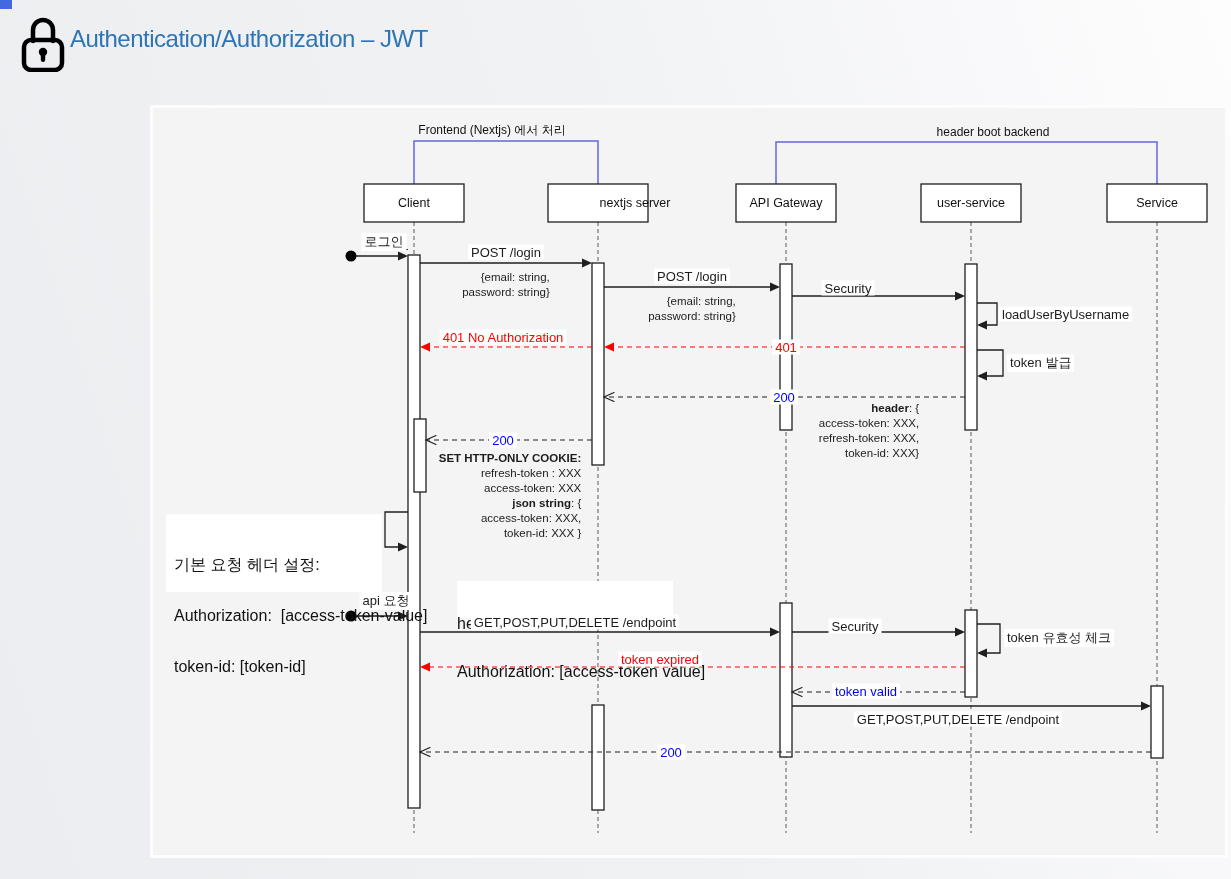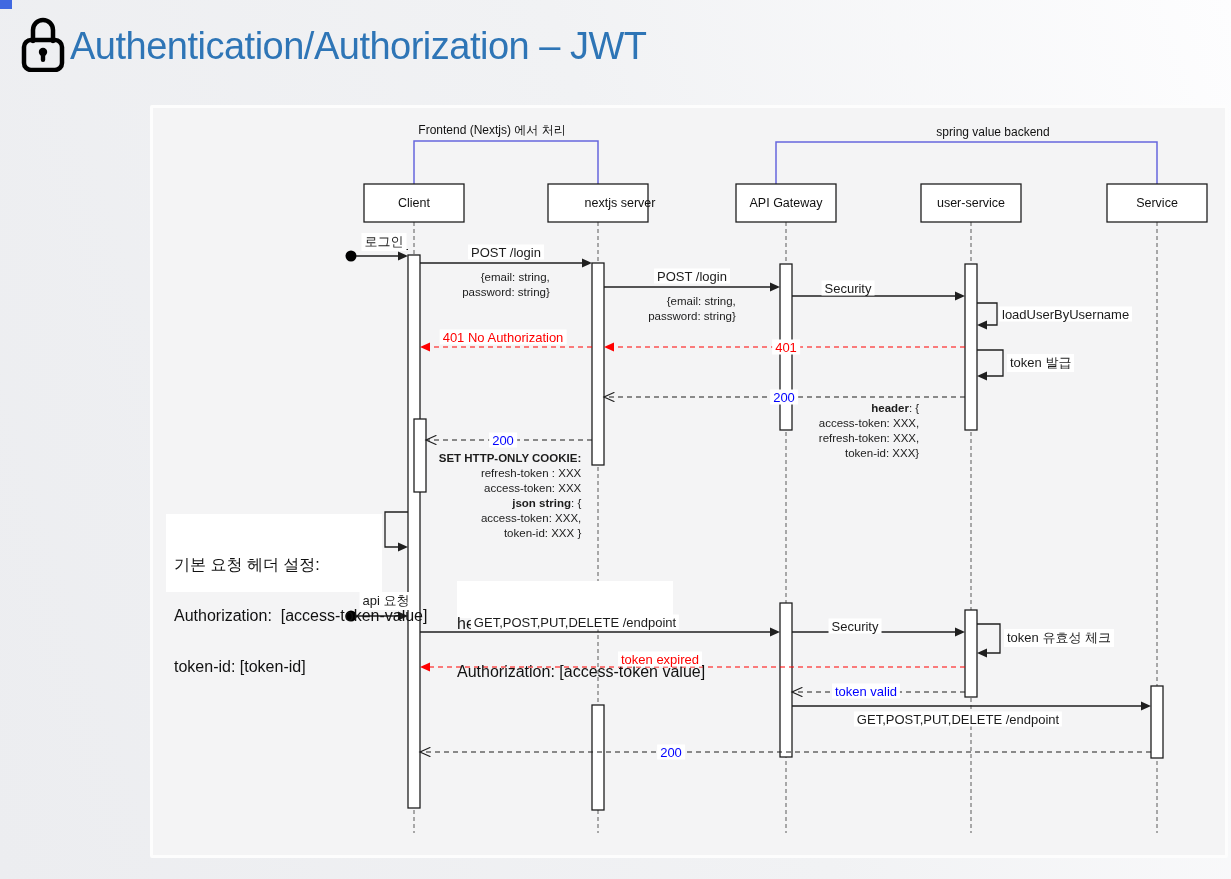--- a/index.html
+++ b/index.html
@@ -4,21 +4,21 @@
 <style>
   html,body{margin:0;padding:0;}
   body{
     width:1231px;height:879px;overflow:hidden;position:relative;
     font-family:"Liberation Sans","DejaVu Sans",sans-serif;
     background:linear-gradient(252deg,#fdfdfe 0%,#f1f2f4 45%,#ecedf0 100%);
   }
   .stage{position:absolute;inset:0;width:1231px;height:879px;}
   .corner{position:absolute;left:0;top:0;width:12px;height:9px;background:#4169E1;}
   .titlebar{position:absolute;left:18px;top:14px;display:flex;align-items:center;}
-  .page-title{position:absolute;left:70px;top:25px;font-size:38px;letter-spacing:-.5px;color:#2E75B6;white-space:nowrap;}
+  .page-title{position:absolute;left:70px;top:25px;font-size:24px;letter-spacing:-.5px;color:#2E75B6;white-space:nowrap;}
   .panel{
     position:absolute;left:150px;top:105px;width:1078px;height:753px;box-sizing:border-box;
     border:3px solid #fdfdfd;background:#f4f4f5;border-radius:2px;
   }
   svg.diagram{position:absolute;left:0;top:0;width:1231px;height:879px;}
   .life{stroke:#5b5b5b;stroke-width:1;stroke-dasharray:4 3;fill:none;}
   .bracket{stroke:#6666DD;stroke-width:1.5;fill:none;}
   .pbox{fill:#ffffff;stroke:#1f1f1f;stroke-width:1.3;}
   .bar{fill:#ffffff;stroke:#1f1f1f;stroke-width:1.3;}
   .solid{stroke:#1f1f1f;stroke-width:1.3;fill:none;}
@@ -142,24 +142,24 @@
     <polyline class="heado" points="802,687.5 792,692 802,696.5"></polyline>
 
     <line class="solid" x1="792" y1="706" x2="1142" y2="706"></line>
     <polygon class="headf" points="1151,706 1141,701.5 1141,710.5"></polygon>
 
     <line class="dash" x1="1151" y1="752" x2="420" y2="752"></line>
     <polyline class="heado" points="430,747.5 420,752 430,756.5"></polyline>
   </svg>
 
   <div class="grp" style="left:492px;top:130px;">Frontend (Nextjs) 에서 처리</div>
-  <div class="grp" style="left:993px;top:132px;">spring value backend</div>
+  <div class="grp" style="left:993px;top:132px;">header boot backend</div>
 
   <div class="pname" style="left:414px;top:203px;">Client</div>
-  <div class="pname" style="left:598px;top:203px;padding-left:44px;">nextjs server</div>
+  <div class="pname" style="left:613px;top:203px;padding-left:44px;">nextjs server</div>
   <div class="pname" style="left:786px;top:203px;">API Gateway</div>
   <div class="pname" style="left:971px;top:203px;">user-service</div>
   <div class="pname" style="left:1157px;top:203px;">Service</div>
 
   <div class="lbl wbg" style="left:384px;top:242px;">로그인</div>
   <div class="lbl wbg" style="left:506px;top:252px;">POST /login</div>
   <div class="block" style="left:506px;top:270px;">
     <div>{email: string,</div>
     <div>password: string}</div>
   </div>

